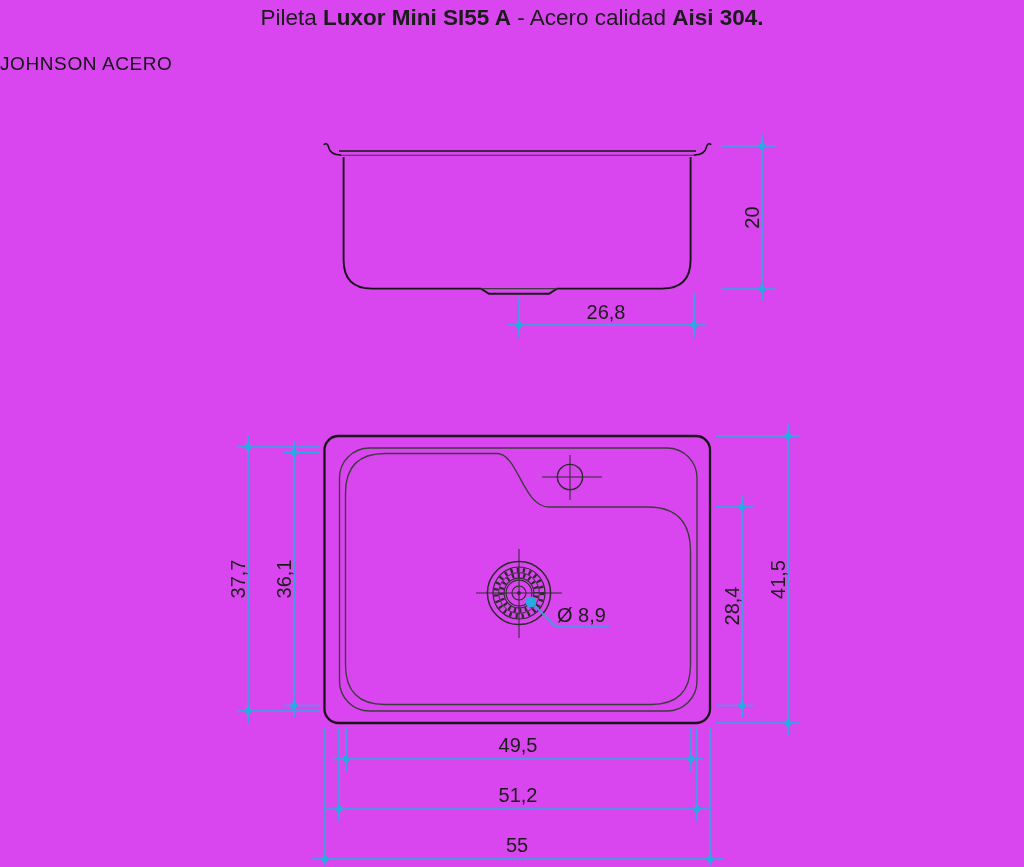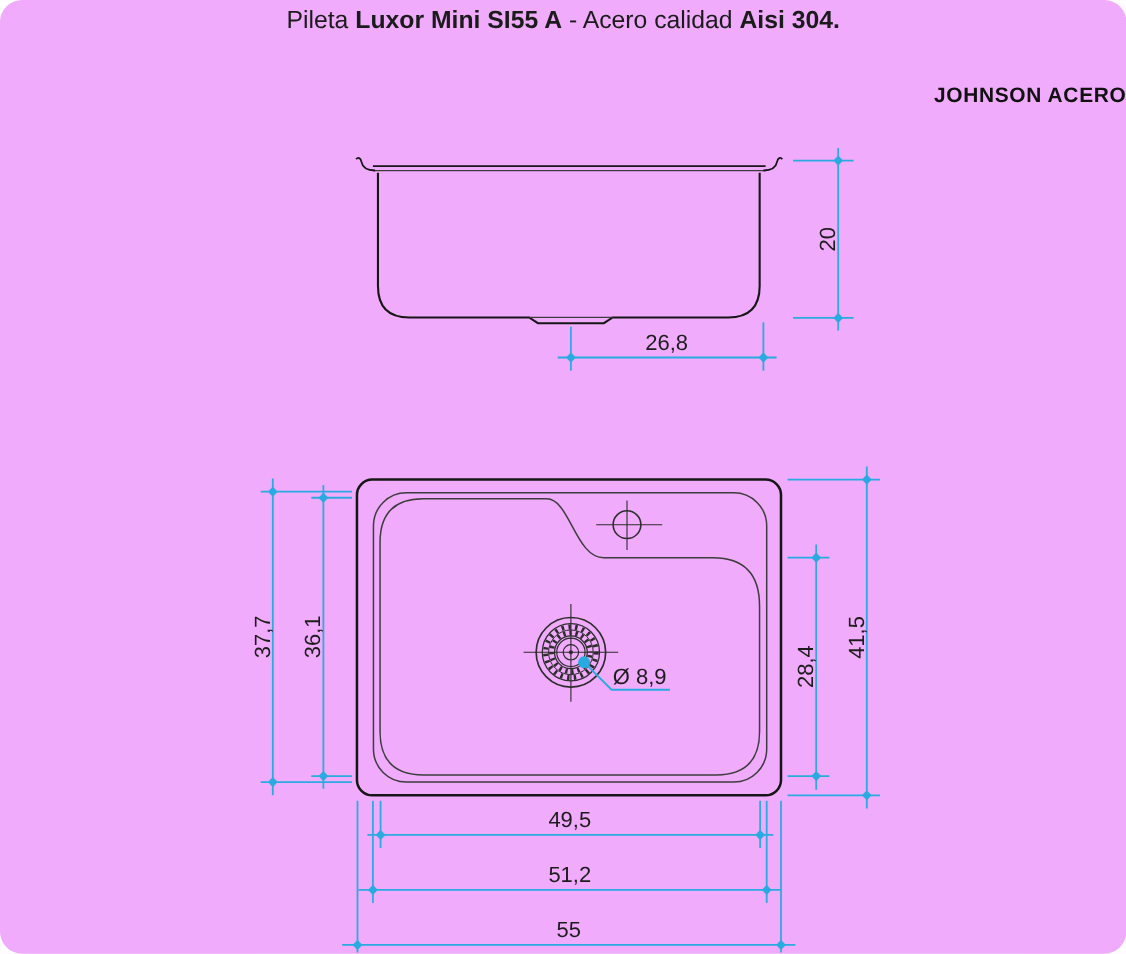--- a/index.html
+++ b/index.html
@@ -1,24 +1,24 @@
 <!DOCTYPE html>
 <html><head>
 <meta charset="utf-8">
 <style>
   html,body{margin:0;padding:0;background:#ffffff;}
   body{width:1024px;height:867px;position:relative;overflow:hidden;
        font-family:"Liberation Sans", sans-serif;}
-  .stage{position:absolute;inset:0;background:#f0abfc;border-radius:20px;}
+  .stage{position:absolute;inset:0;background:#d946ef;}
   .title{position:absolute;top:3px;left:0;right:0;text-align:center;
          font-size:22.5px;line-height:30px;color:#1b1b1b;white-space:pre;}
   .title .b{font-weight:700;}
-  .brand{position:absolute;top:52px;left:0;right:0;text-align:right;
-         font-size:19px;line-height:24px;font-weight:700;letter-spacing:0.6px;
-         color:#111;margin-top:24px;}
+  .brand{position:absolute;top:52px;left:0;right:0;text-align:left;
+         font-size:19px;line-height:24px;font-weight:400;letter-spacing:0.6px;
+         color:#111;}
   svg{position:absolute;inset:0;}
   svg text{font-family:"Liberation Sans", sans-serif;font-size:20px;fill:#1c1c1c;}
 </style>
 </head>
 <body>
 
 <div class="stage">
 
   <div class="title"><span>Pileta </span><span class="b">Luxor Mini SI55 A</span><span> - Acero calidad </span><span class="b">Aisi 304.</span></div>
 

